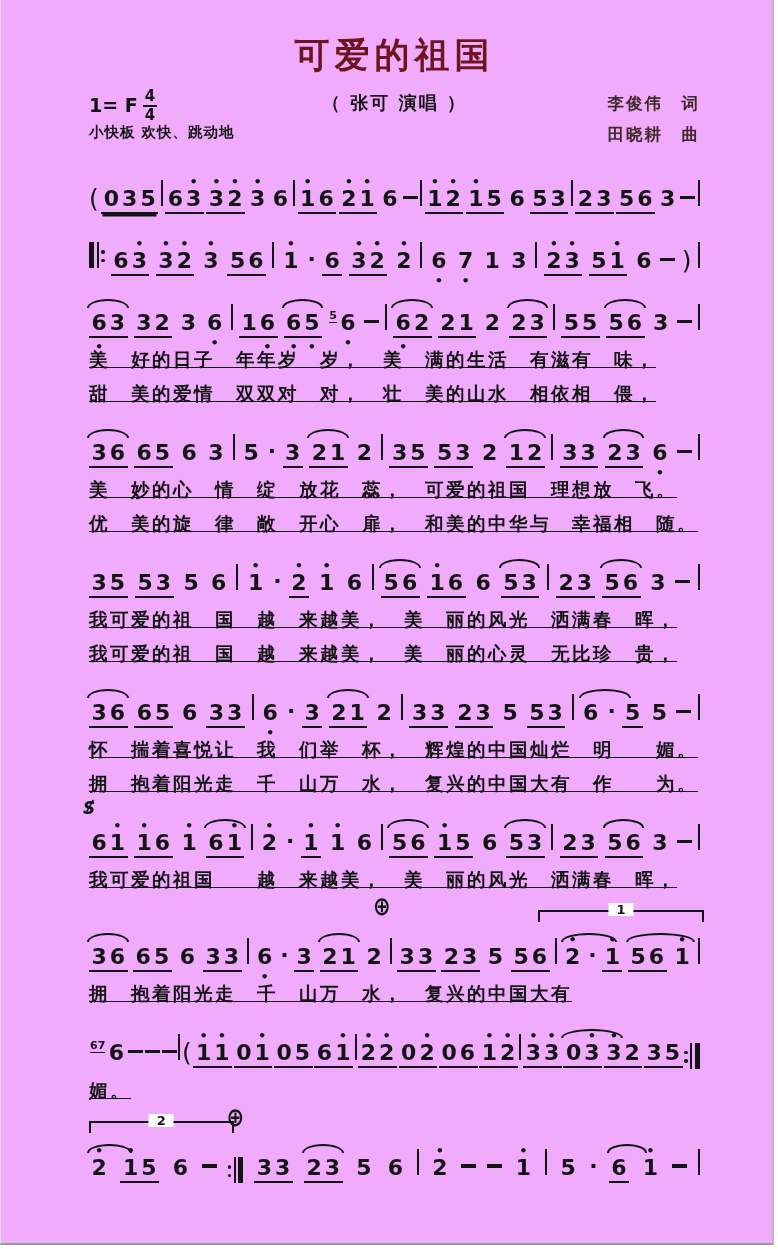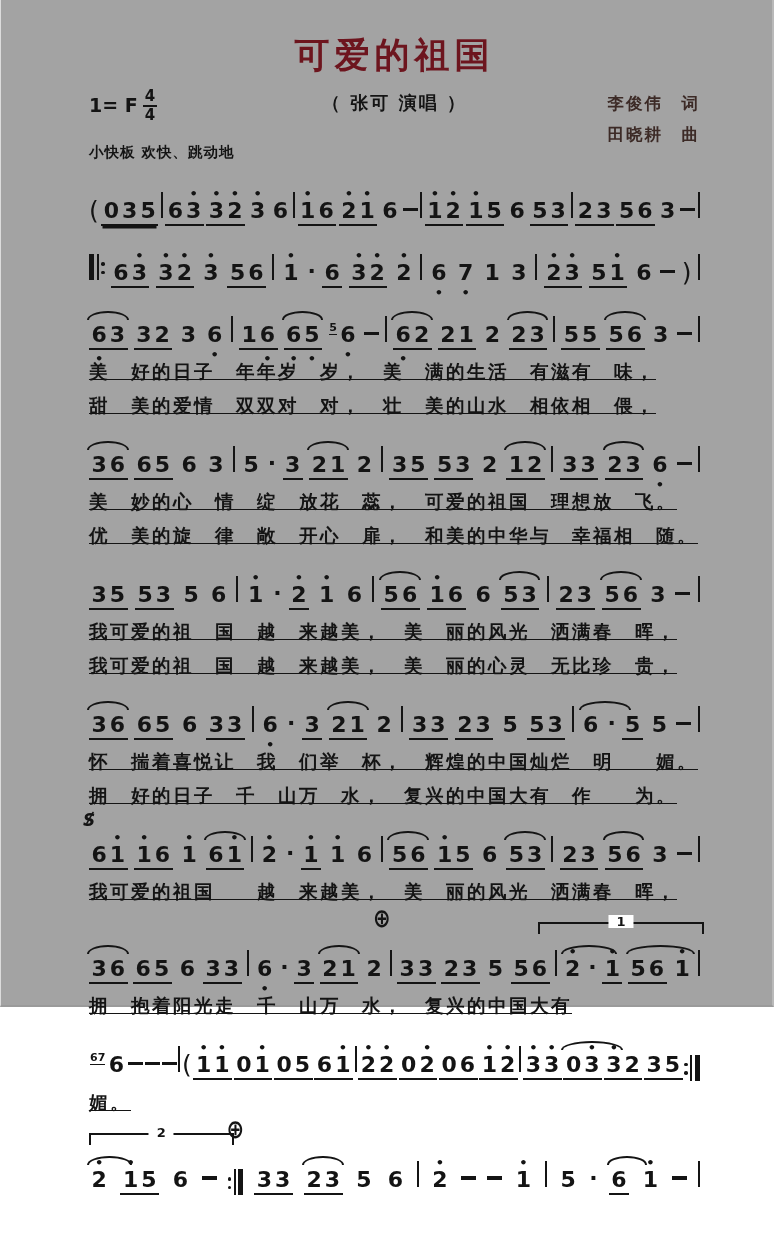--- a/index.html
+++ b/index.html
@@ -1,25 +1,25 @@
 <!DOCTYPE html>
 <html><head>
 <meta charset="utf-8">
 <style>
   html,body{margin:0;padding:0;background:#fff;}
   body{width:778px;height:1249px;overflow:hidden;font-family:"DejaVu Sans","Liberation Sans",sans-serif;color:#141414;}
-  .page{position:relative;width:774px;height:1007px;border-right:2px solid #b9b9b9;border-bottom:2px solid #9a9a9a;border-left:1px solid #dcdcdc;background:#a3a3a3;box-sizing:border-box;padding:26px 72px 0 88px;}
+  .page{position:relative;width:774px;height:1245px;border-right:2px solid #b9b9b9;border-bottom:2px solid #9a9a9a;border-left:1px solid #dcdcdc;background:#f0abfc;box-sizing:border-box;padding:26px 72px 0 88px;}
   
   .title{text-align:center;font-size:35px;font-weight:bold;letter-spacing:5px;margin:6px 0 10px;}
   .header{display:grid;grid-template-columns:1fr auto 1fr;align-items:start;margin-bottom:14px;}
   .keyblock{font-size:19px;font-weight:bold;white-space:nowrap;}
   .frac{display:inline-flex;flex-direction:column;line-height:1;vertical-align:middle;margin-left:5px;font-size:15px;text-align:center;}
   .frac .num{border-bottom:2px solid #141414;padding:0 2px 1px;}
   .frac .den{padding-top:1px;}
-  .tempo{font-size:14.5px;font-weight:bold;margin-top:20px;letter-spacing:1px;}
+  .tempo{font-size:14.5px;font-weight:bold;margin-top:0;letter-spacing:1px;}
   .subtitle{font-size:18px;font-weight:bold;letter-spacing:2px;padding-top:2px;}
   .credits{text-align:right;font-size:16.5px;font-weight:bold;line-height:1.85;color:#3c2a26;letter-spacing:2px;}
   
   .score-line{position:relative;margin-bottom:12px;}
   .score-line.has-head{margin-top:30px;}
   .notes-row{display:flex;justify-content:space-between;align-items:baseline;font-weight:bold;font-size:22px;line-height:1;padding-top:16px;}
   .note{position:relative;display:inline-block;white-space:nowrap;padding:0 1px;}
   .note.u1{border-bottom:2.5px solid #141414;padding-bottom:2px;}
   .note.u2{border-bottom:2.5px solid #141414;padding-bottom:2px;box-shadow:0 4px 0 -1.5px #141414;}
   .ch{position:relative;display:inline-block;padding:0 1.5px;}
@@ -229,21 +229,21 @@
           <span class="note u1"><span class="ch">5</span><span class="ch">3</span></span>
           <span class="vbar"></span>
           <span class="note"><span class="arc" style="width: 260%;"></span><span class="ch">6</span></span>
           <span class="adot">·</span>
           <span class="note u1"><span class="ch">5</span></span>
           <span class="note"><span class="ch">5</span></span>
           <span class="dashline"></span>
           <span class="vbar"></span>
         </div>
         <div class="lyric">怀　揣着喜悦让　我　们举　杯，　辉煌的中国灿烂　明　　媚。</div>
-        <div class="lyric">拥　好的日子　千　山万　水，　复兴的中国大有　作　　为。</div>
+        <div class="lyric">拥　抱着阳光走　千　山万　水，　复兴的中国大有　作　　为。</div>
       </div>
       <div class="score-line">
         <span class="ov ov-segno" style="left: -1%;">S<span class="sl">/</span></span>
         <div class="notes-row">
           <span class="note u1"><span class="ch">6</span><span class="ch">1<span class="od up">•</span></span></span>
           <span class="note u1"><span class="ch">1<span class="od up">•</span></span><span class="ch">6</span></span>
           <span class="note"><span class="ch">1<span class="od up">•</span></span></span>
           <span class="note u1"><span class="arc" style="width: 108%;"></span><span class="ch">6</span><span class="ch">1<span class="od up">•</span></span></span>
           <span class="vbar"></span>
           <span class="note"><span class="ch">2<span class="od up">•</span></span></span>

